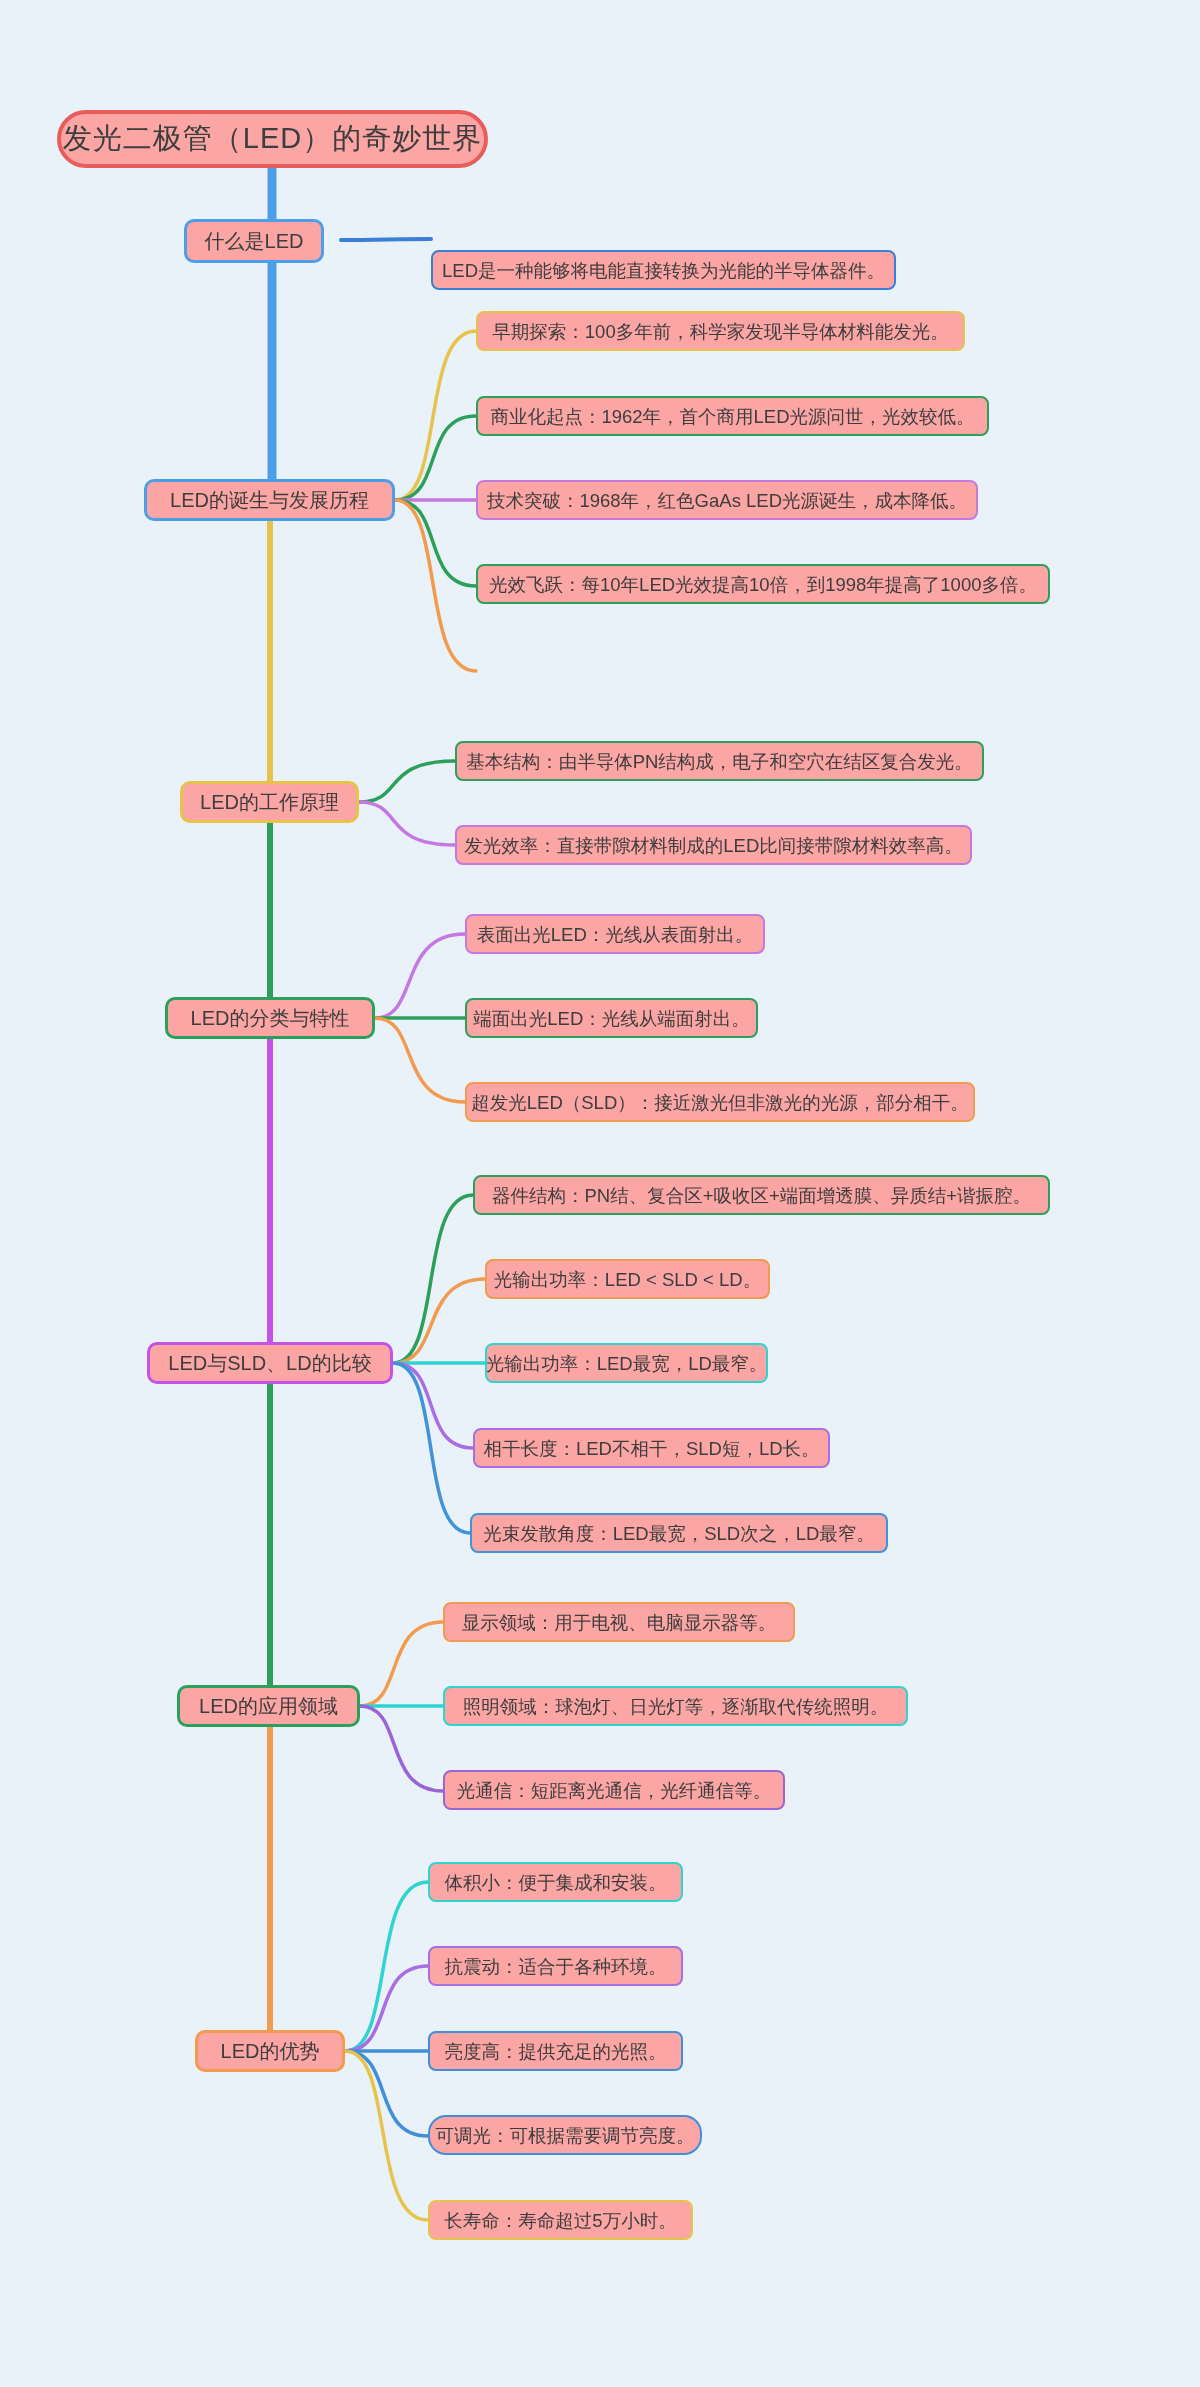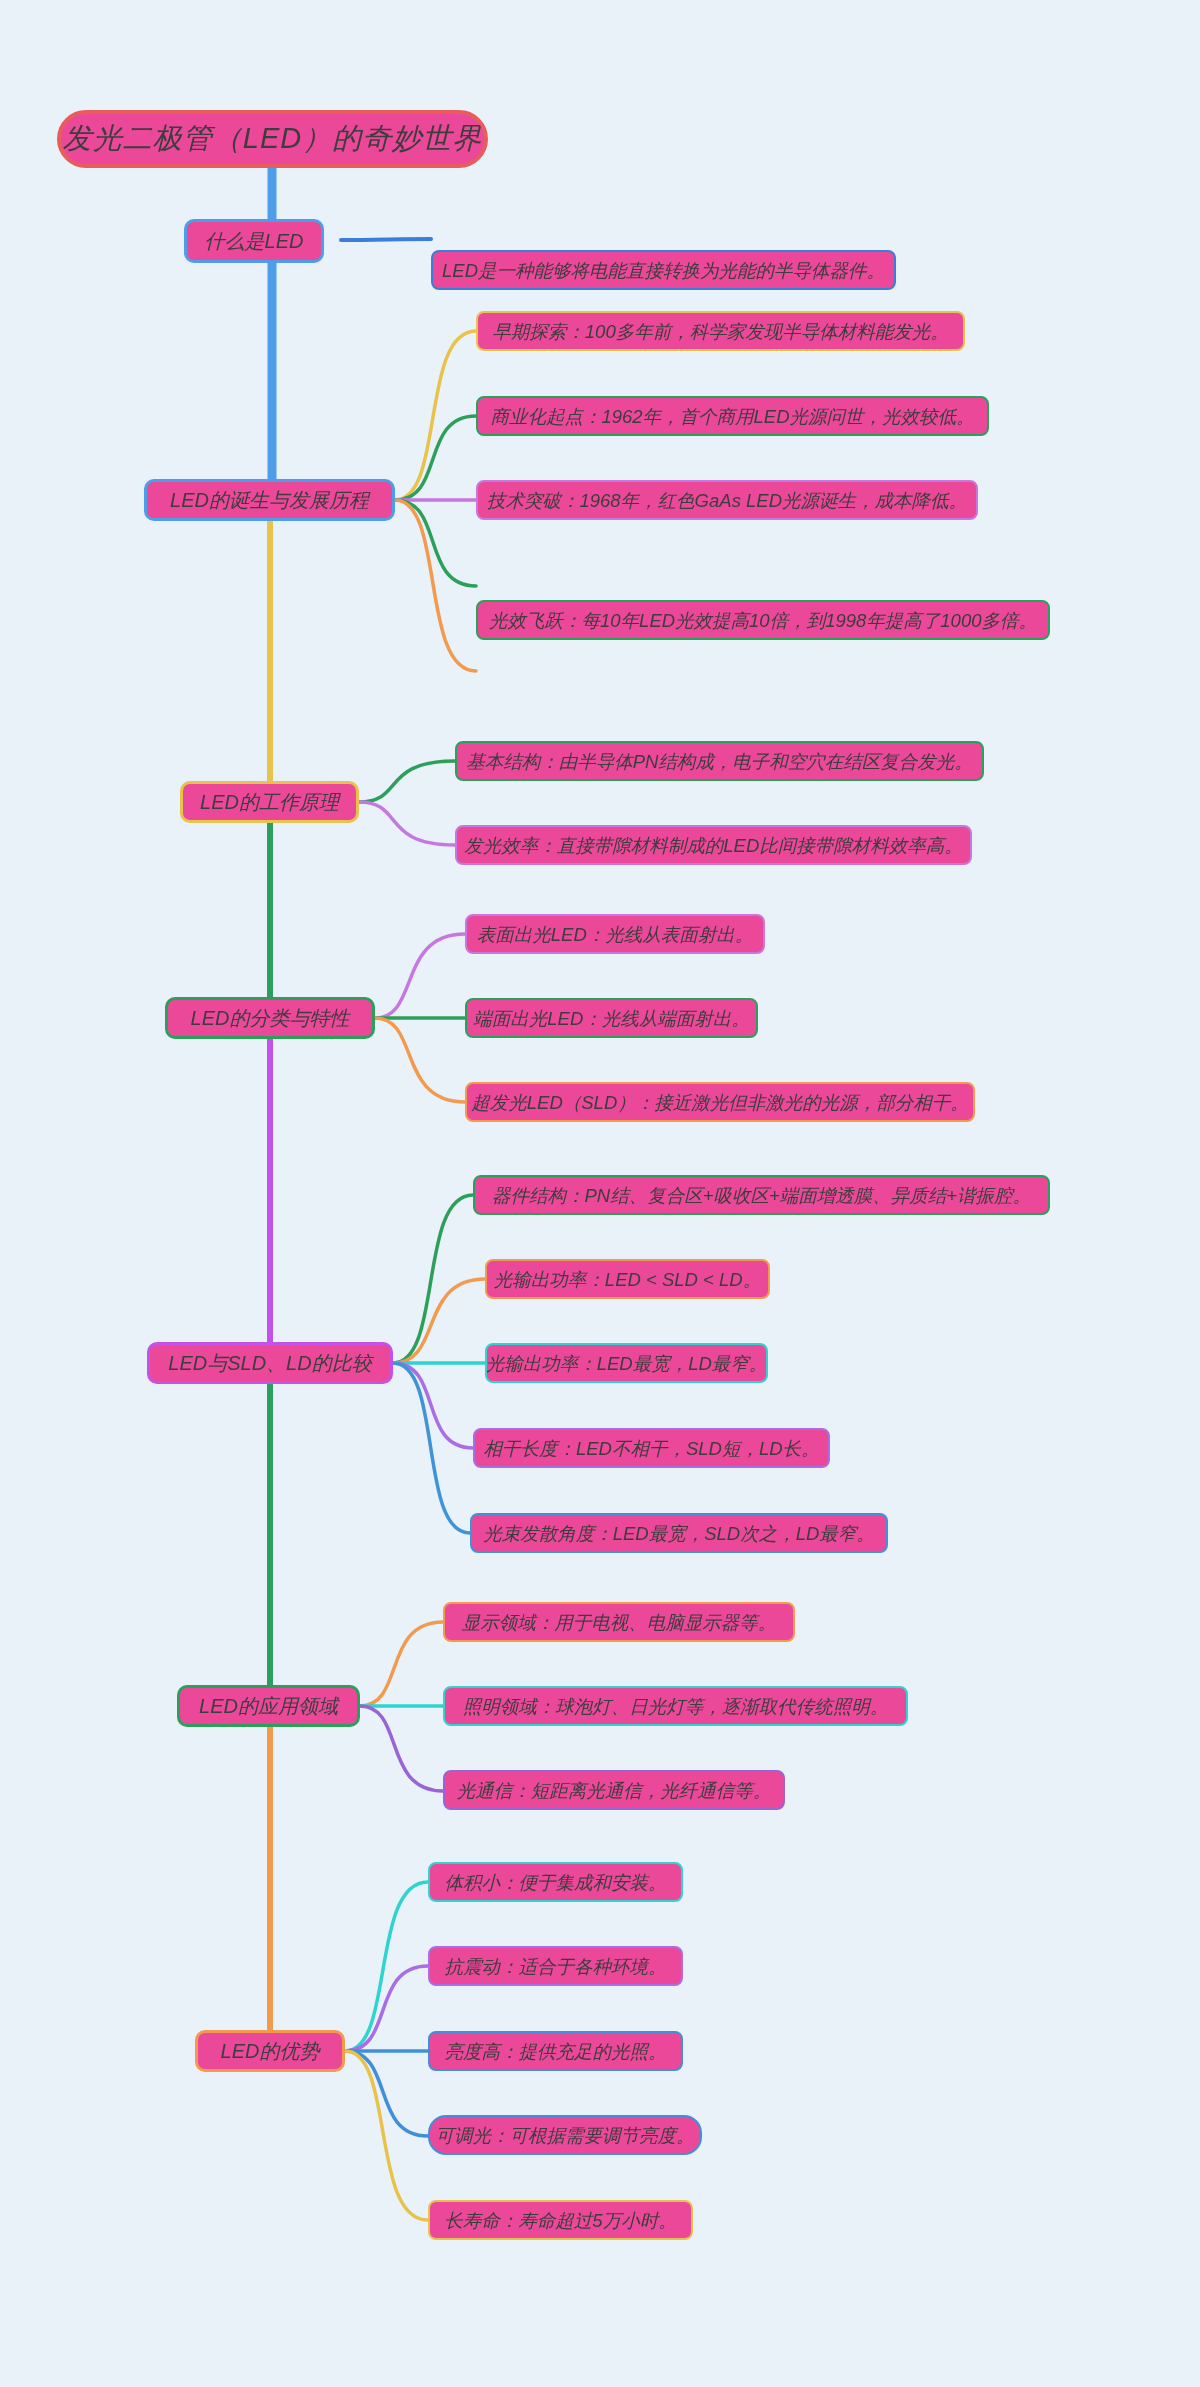--- a/index.html
+++ b/index.html
@@ -1,21 +1,21 @@
 <!DOCTYPE html>
 <html style="--c-bg: #e9f2f9; --c-text: #3d3d3d; --c-red: #e85d5c; --c-blue1: #4e9de8; --c-blue2: #3b7ed9; --c-blue3: #3f93d6; --c-blue4: #418fd9; --c-yellow: #e7c34c; --c-green: #2ca05a; --c-purple-light: #c678e2; --c-purple-med: #a96ee5; --c-purple-deep: #9a63d6; --c-purple-bright: #c353e8; --c-orange: #f29b4e; --c-cyan: #2fd3d0;"><head>
 <meta charset="utf-8">
 <style>
   html,body{margin:0;padding:0;background:#dfe9f2;}
   #canvas{position:relative;width:1200px;height:2387px;overflow:hidden;
           font-family:"Liberation Sans","DejaVu Sans",sans-serif;}
   #wires{position:absolute;left:0;top:0;z-index:0;}
-  .node,.leaf,.root{position:absolute;box-sizing:border-box;background:#ec4899;
+  .node,.leaf,.root{position:absolute;box-sizing:border-box;background:#fca5a5;
           display:flex;align-items:center;justify-content:center;
-          white-space:nowrap;overflow:hidden;z-index:1;color:#3d3d3d;font-style:italic;}
+          white-space:nowrap;overflow:hidden;z-index:1;color:#3d3d3d;}
   .root{border:4px solid #e85d5c;border-radius:30px;font-size:29px;letter-spacing:1px;}
   .node{border:3px solid #888;border-radius:10px;font-size:20px;}
   .leaf{border:2.5px solid #888;border-radius:8px;font-size:18.5px;padding:0 12px;}
 </style>
 </head>
 <body>
 
 <div id="canvas" style="background: rgb(233, 242, 249);">
 
   <svg id="wires" width="1200" height="2387" viewBox="0 0 1200 2387">
@@ -67,21 +67,21 @@
   <div class="node" style="left: 165px; top: 997px; width: 210px; height: 42px; border-color: rgb(44, 160, 90);">LED的分类与特性</div>
   <div class="node" style="left: 147px; top: 1342px; width: 246px; height: 42px; border-color: rgb(195, 83, 232);">LED与SLD、LD的比较</div>
   <div class="node" style="left: 177px; top: 1685px; width: 183px; height: 42px; border-color: rgb(44, 160, 90);">LED的应用领域</div>
   <div class="node" style="left: 195px; top: 2030px; width: 150px; height: 42px; border-color: rgb(242, 155, 78);">LED的优势</div>
 
   <div class="leaf" style="left: 431px; top: 219px; width: 465px; height: 40px; border-color: rgb(59, 126, 217); margin-top: 31px;">LED是一种能够将电能直接转换为光能的半导体器件。</div>
 
   <div class="leaf" style="left: 476px; top: 311px; width: 489px; height: 40px; border-color: rgb(231, 195, 76);">早期探索：100多年前，科学家发现半导体材料能发光。</div>
   <div class="leaf" style="left: 476px; top: 396px; width: 513px; height: 40px; border-color: rgb(44, 160, 90);">商业化起点：1962年，首个商用LED光源问世，光效较低。</div>
   <div class="leaf" style="left: 476px; top: 480px; width: 502px; height: 40px; border-color: rgb(198, 120, 226);">技术突破：1968年，红色GaAs LED光源诞生，成本降低。</div>
-  <div class="leaf" style="left: 476px; top: 600px; width: 574px; height: 40px; border-color: rgb(44, 160, 90);">光效飞跃：每10年LED光效提高10倍，到1998年提高了1000多倍。</div>
+  <div class="leaf" style="left: 476px; top: 564px; width: 574px; height: 40px; border-color: rgb(44, 160, 90);">光效飞跃：每10年LED光效提高10倍，到1998年提高了1000多倍。</div>
 
   <div class="leaf" style="left: 455px; top: 741px; width: 529px; height: 40px; border-color: rgb(44, 160, 90);">基本结构：由半导体PN结构成，电子和空穴在结区复合发光。</div>
   <div class="leaf" style="left: 455px; top: 825px; width: 517px; height: 40px; border-color: rgb(198, 120, 226);">发光效率：直接带隙材料制成的LED比间接带隙材料效率高。</div>
 
   <div class="leaf" style="left: 465px; top: 914px; width: 300px; height: 40px; border-color: rgb(198, 120, 226);">表面出光LED：光线从表面射出。</div>
   <div class="leaf" style="left: 465px; top: 998px; width: 293px; height: 40px; border-color: rgb(44, 160, 90);">端面出光LED：光线从端面射出。</div>
   <div class="leaf" style="left: 465px; top: 1082px; width: 510px; height: 40px; border-color: rgb(242, 155, 78);">超发光LED（SLD）：接近激光但非激光的光源，部分相干。</div>
 
   <div class="leaf" style="left: 473px; top: 1175px; width: 577px; height: 40px; border-color: rgb(44, 160, 90);">器件结构：PN结、复合区+吸收区+端面增透膜、异质结+谐振腔。</div>
   <div class="leaf" style="left: 485px; top: 1259px; width: 285px; height: 40px; border-color: rgb(242, 155, 78);">光输出功率：LED &lt; SLD &lt; LD。</div>

